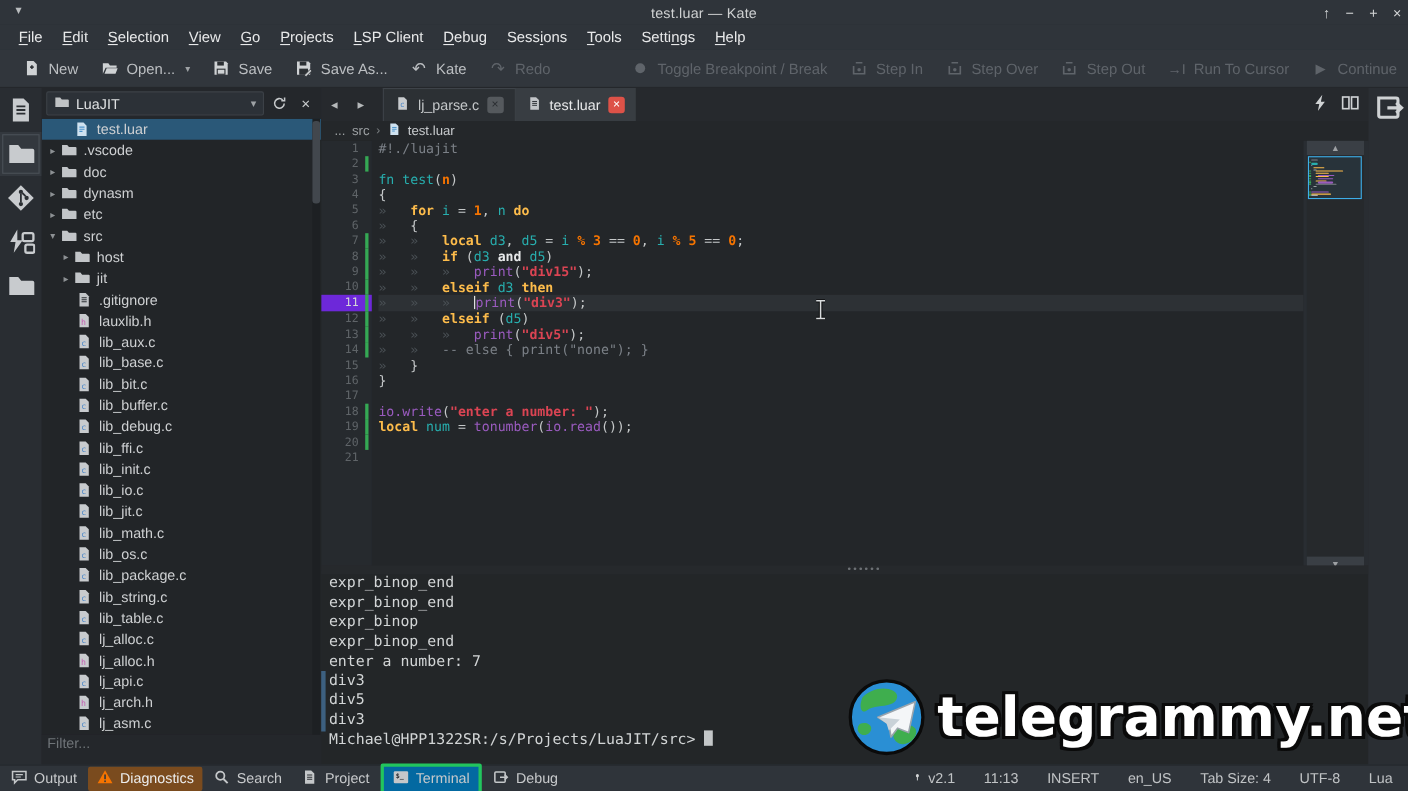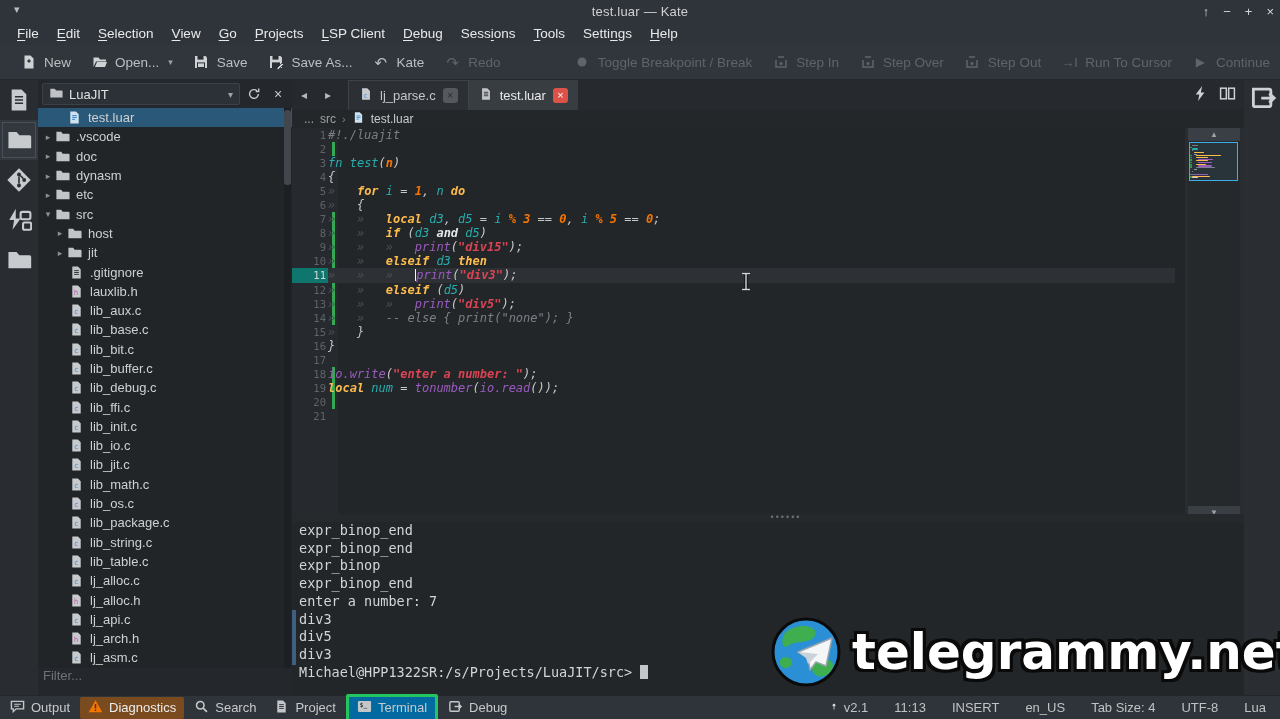--- a/index.html
+++ b/index.html
@@ -62,23 +62,23 @@
   #tabbar-right { position:absolute; right:44px; top:85px; display:flex; gap:10px; align-items:center; }
   #breadcrumb { position:absolute; left:292px; top:110px; width:988px; height:18px; background:#24272a;
     display:flex; align-items:center; gap:6px; padding-left:12px; font-size:12px; color:#9da1a4; }
   #breadcrumb .bsep { color:#7c8083; font-size:11px; }
   #breadcrumb .bc-file { color:#c8cbce; }
   
   #editor { position:absolute; left:292px; top:128px; width:893px; height:391px; background:#232629; overflow:hidden; }
   #gutter { position:absolute; left:0; top:0; width:46px; height:391px; background:#262a2e; }
   .gl { position:relative; height:14.05px; font-family:"DejaVu Sans Mono",monospace; font-size:10.5px; color:#5f6468;
     text-align:right; padding-right:12px; line-height:14.05px; }
-  .gl.cur { color:#d4d6d7; background:#0f766e; }
+  .gl.cur { color:#d4d6d7; background:#6d28d9; }
   .gl .chg { position:absolute; right:3px; top:0; width:3px; height:14.05px; background:#35a854; }
-  #codepane { position:absolute; left:36px; top:0; width:847px; height:391px;font-style:italic; }
+  #codepane { position:absolute; left:52px; top:0; width:847px; height:391px; }
   .cl { height:14.05px; line-height:14.05px; font-family:"DejaVu Sans Mono",monospace; font-size:12px; white-space:pre; color:#c5c8c9; }
   .cl.cur { background:#2d3135; }
   .tk-cm{color:#7b8087;} .tk-kw{color:#fdbc4b;font-weight:bold;} .tk-var{color:#27aeae;}
   .tk-num{color:#f67400;font-weight:bold;} .tk-op{color:#c5c8c9;} .tk-fn{color:#9a5bbf;}
   .tk-str{color:#da4453;font-weight:bold;} .tk-txt{color:#c5c8c9;} .tk-bw{color:#e6e8e9;font-weight:bold;}
   .tk-ind{color:#4a5055;}
   #caret { display:inline-block; width:1.5px; height:12px; background:#f2f3f3; vertical-align:-2px; }
   #mouse-cursor { position:absolute; left:740px; top:272px; }
   
   #minimap { position:absolute; left:1188px; top:128px; width:52px; height:391px; background:#26292c; }

